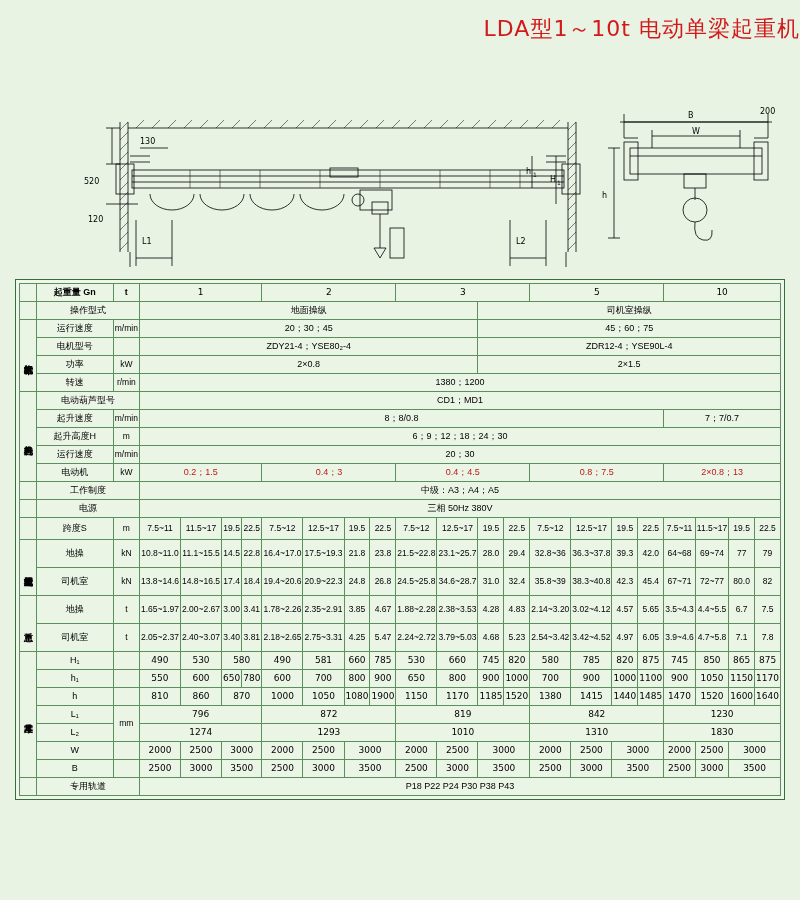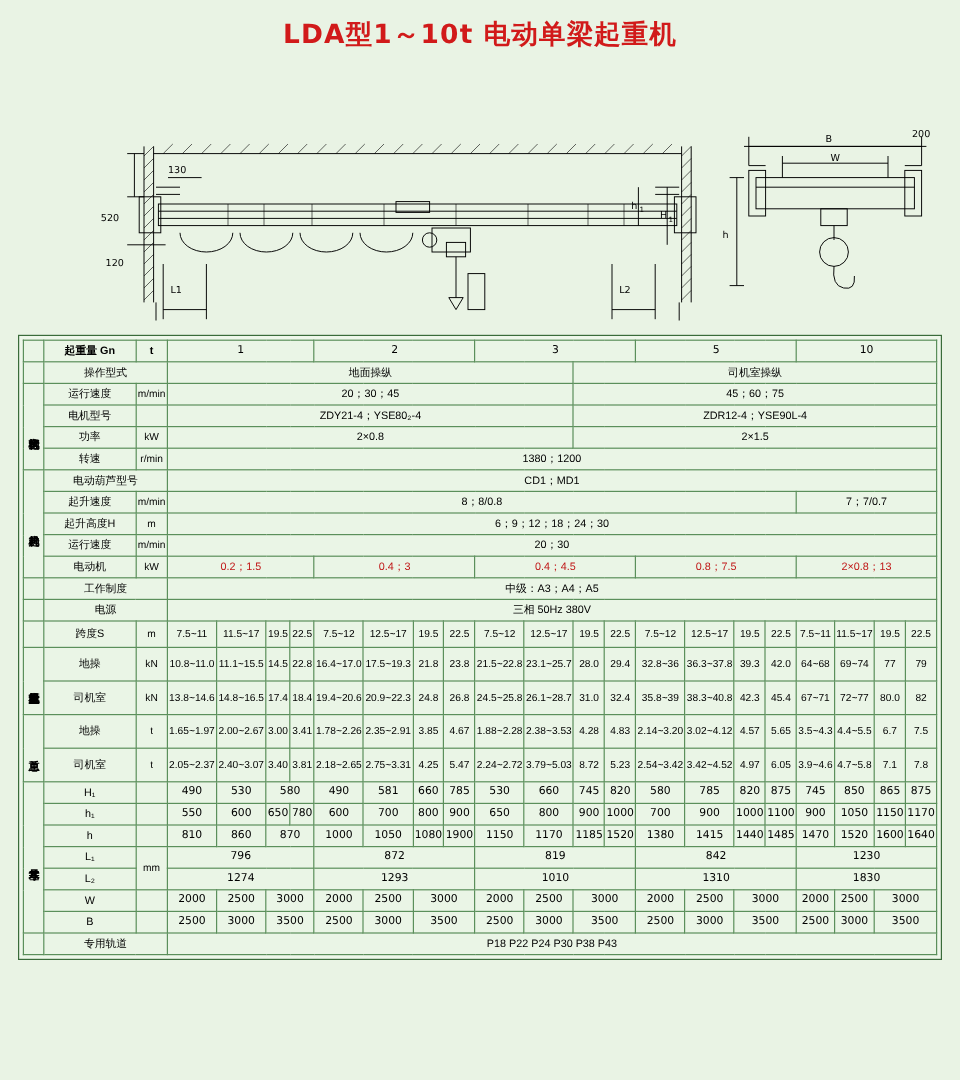--- a/index.html
+++ b/index.html
@@ -4,24 +4,24 @@
 <style>
   html,body{margin:0;padding:0;}
   body{
     width:800px;height:900px;
     background:#e9f3e4;
     font-family:"Liberation Sans", sans-serif;
     color:#000;
     overflow:hidden;
   }
   .title{
-    text-align:center;
+    text-align:right;
     color:#d11a1a;
     font-size:22px;
-    font-weight:bold;
+    font-weight:normal;
     letter-spacing:1px;
     padding:14px 0 4px 0;
     font-family:"DejaVu Sans", sans-serif;
   }
   .diagram{
     position:relative;
     width:760px;height:215px;
     margin:4px auto 0 auto;
     background:#e9f3e4;
   }
@@ -390,21 +390,21 @@
     <td class="lbl smallu">kN</td>
     <td class="two">13.8~14.6</td>
     <td class="two">14.8~16.5</td>
     <td class="two">17.4</td>
     <td class="two">18.4</td>
     <td class="two">19.4~20.6</td>
     <td class="two">20.9~22.3</td>
     <td class="two">24.8</td>
     <td class="two">26.8</td>
     <td class="two">24.5~25.8</td>
-    <td class="two">26.1~28.7</td>
+    <td class="two">34.6~28.7</td>
     <td class="two">31.0</td>
     <td class="two">32.4</td>
     <td class="two">35.8~39</td>
     <td class="two">38.3~40.8</td>
     <td class="two">42.3</td>
     <td class="two">45.4</td>
     <td class="two">67~71</td>
     <td class="two">72~77</td>
     <td class="two">80.0</td>
     <td class="two">82</td>
@@ -441,21 +441,21 @@
     <td class="two">2.05~2.37</td>
     <td class="two">2.40~3.07</td>
     <td class="two">3.40</td>
     <td class="two">3.81</td>
     <td class="two">2.18~2.65</td>
     <td class="two">2.75~3.31</td>
     <td class="two">4.25</td>
     <td class="two">5.47</td>
     <td class="two">2.24~2.72</td>
     <td class="two">3.79~5.03</td>
-    <td class="two">8.72</td>
+    <td class="two">4.68</td>
     <td class="two">5.23</td>
     <td class="two">2.54~3.42</td>
     <td class="two">3.42~4.52</td>
     <td class="two">4.97</td>
     <td class="two">6.05</td>
     <td class="two">3.9~4.6</td>
     <td class="two">4.7~5.8</td>
     <td class="two">7.1</td>
     <td class="two">7.8</td>
   </tr>

